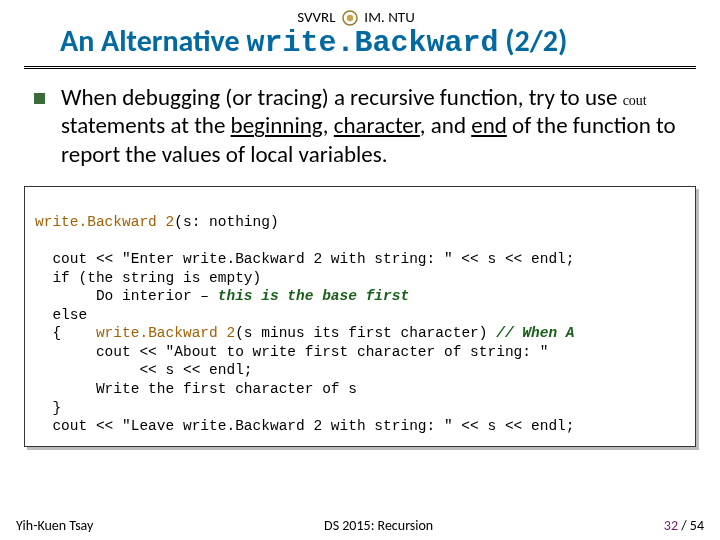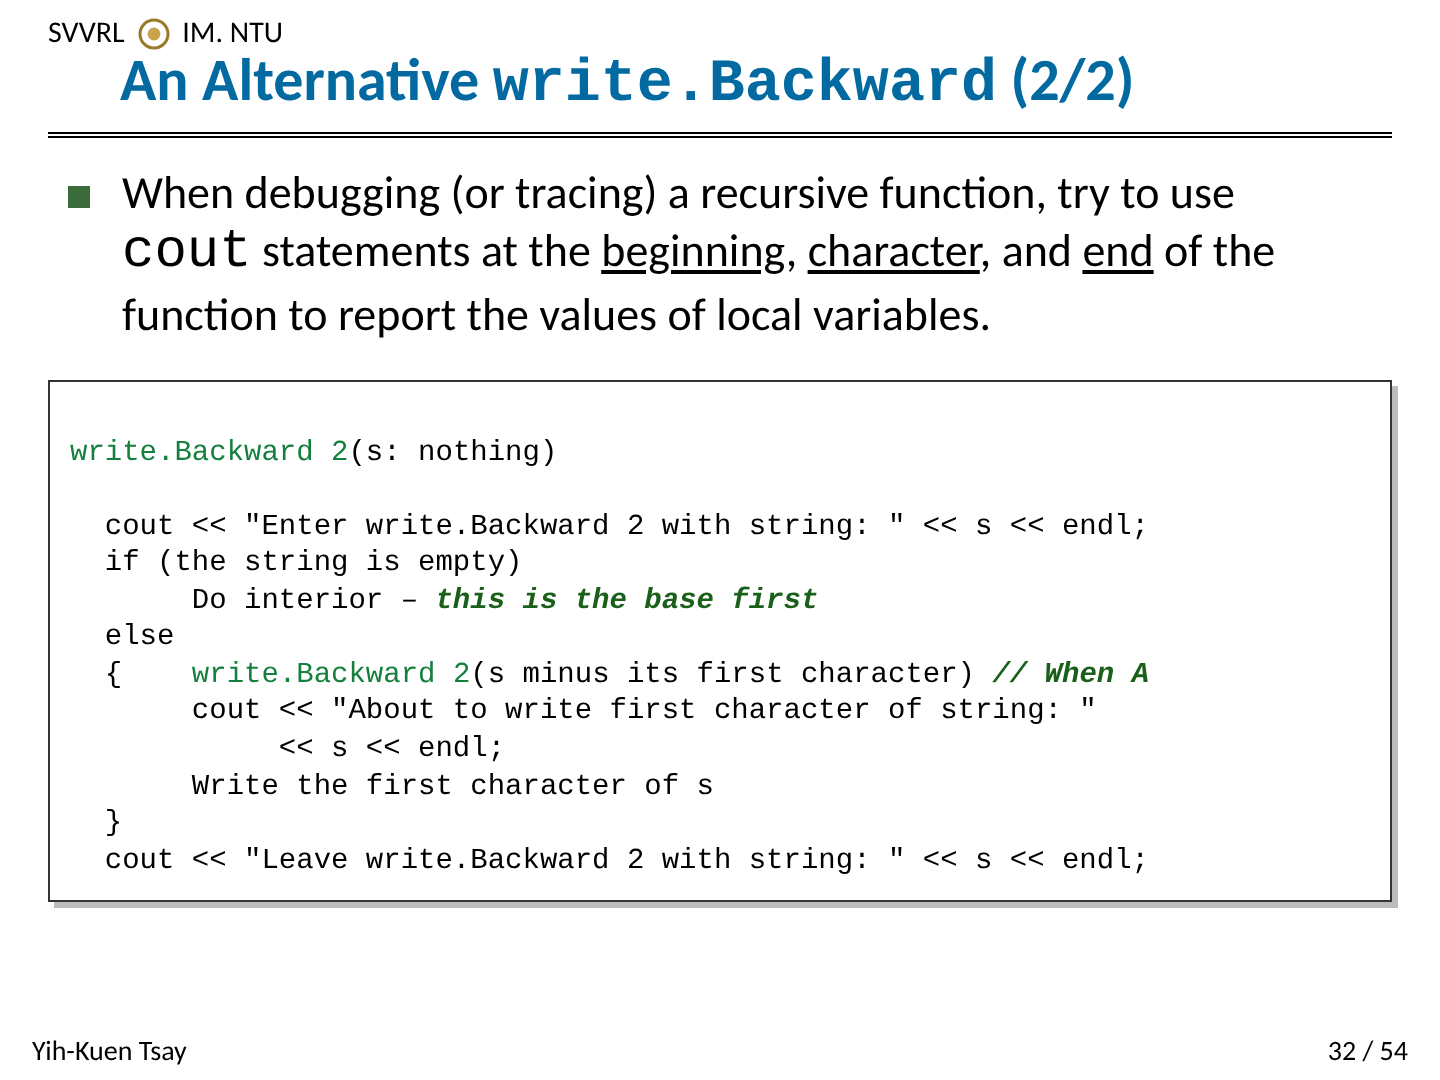--- a/index.html
+++ b/index.html
@@ -8,21 +8,21 @@
     height: 540px;
     background: #fff;
     font-family: Calibri, Arial, sans-serif;
     position: relative;
     overflow: hidden;
   }
   .header-area {
     padding: 8px 24px 0 24px;
   }
   .org-line {
-    text-align: left;
+    text-align: center;
     font-size: 15px;
     color: #000;
     padding-right: 8px;
   }
   .org-line .seal {
     display: inline-block;
     width: 16px;
     height: 16px;
     vertical-align: middle;
     margin: 0 3px;
@@ -58,46 +58,46 @@
     height: 11px;
     background: #3b6b3b;
     margin-top: 10px;
     flex-shrink: 0;
   }
   .bullet-text {
     font-size: 23px;
     line-height: 1.22;
     color: #000;
   }
-  .bullet-text .mono { font-family: Liberation Mono, monospace; font-size: 27px; }
+  .bullet-text .mono { font-family: Liberation Serif, serif; font-size: 14px; }
   .bullet-text .ul { text-decoration: underline; }
   .codebox {
     margin: 18px 24px 0 24px;
     border: 1px solid #333;
     box-shadow: 3px 3px 0 #bcbcbc;
     padding: 8px 10px 10px 10px;
     font-family: "Courier New", monospace;
     font-size: 14.5px;
     line-height: 1.28;
     color: #000;
     white-space: pre;
   }
-  .codebox .kw { color: #15803d; }
+  .codebox .kw { color: #a16207; }
   .codebox .cm { color: #1a5f1a; font-style: italic; font-weight: bold; }
   .footer {
     position: absolute;
     left: 0; right: 0; bottom: 6px;
     display: flex;
     justify-content: space-between;
     align-items: baseline;
     padding: 0 16px;
     font-size: 14px;
     color: #000;
   }
-  .footer .pg .cur { color: #000000; text-align: right; }
+  .footer .pg .cur { color: #701a75; text-align: right; }
 </style>
 </head>
 <body>
 
 <div class="header-area">
   <div class="org-line">
     <span>SVVRL</span>
     <span class="seal">
       <svg viewBox="0 0 16 16">
           <circle cx="8" cy="8" r="7" fill="none" stroke="#9a7a2a" stroke-width="1.5"></circle>
@@ -133,16 +133,17 @@
 <span>  {    </span><span class="kw">write.Backward 2</span><span>(s minus its first character) </span><span class="cm">// When A</span>
 <span>       cout &lt;&lt; "About to write first character of string: "</span>
 <span>            &lt;&lt; s &lt;&lt; endl;</span>
 <span>       Write the first character of </span><span>s</span>
 <span>  }</span>
 <span>  cout &lt;&lt; "Leave write.Backward 2 with string: " &lt;&lt; s &lt;&lt; endl;</span>
 </div>
 
 <div class="footer">
   <span>Yih-Kuen Tsay</span>
+  <span>DS 2015: Recursion</span>
   <span class="pg">
     <span class="cur">32</span><span> / </span><span>54</span>
   </span>
 </div>
 
 </body></html>

